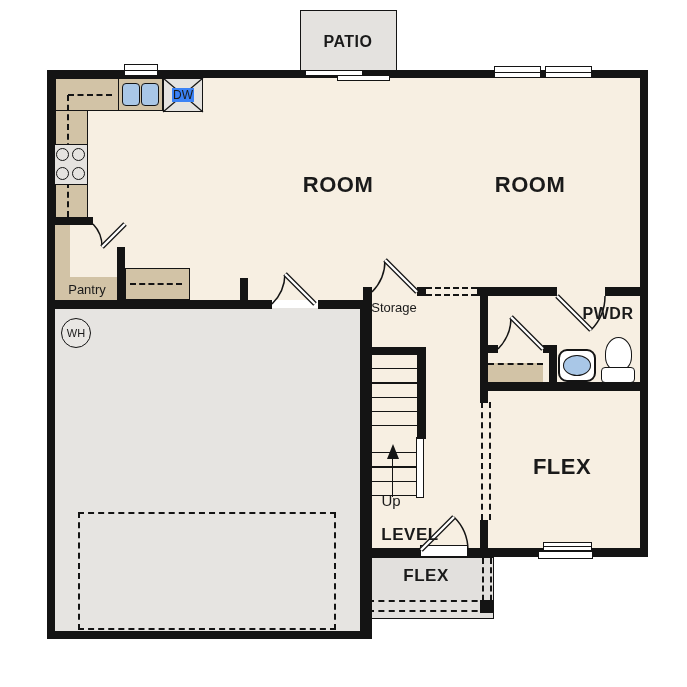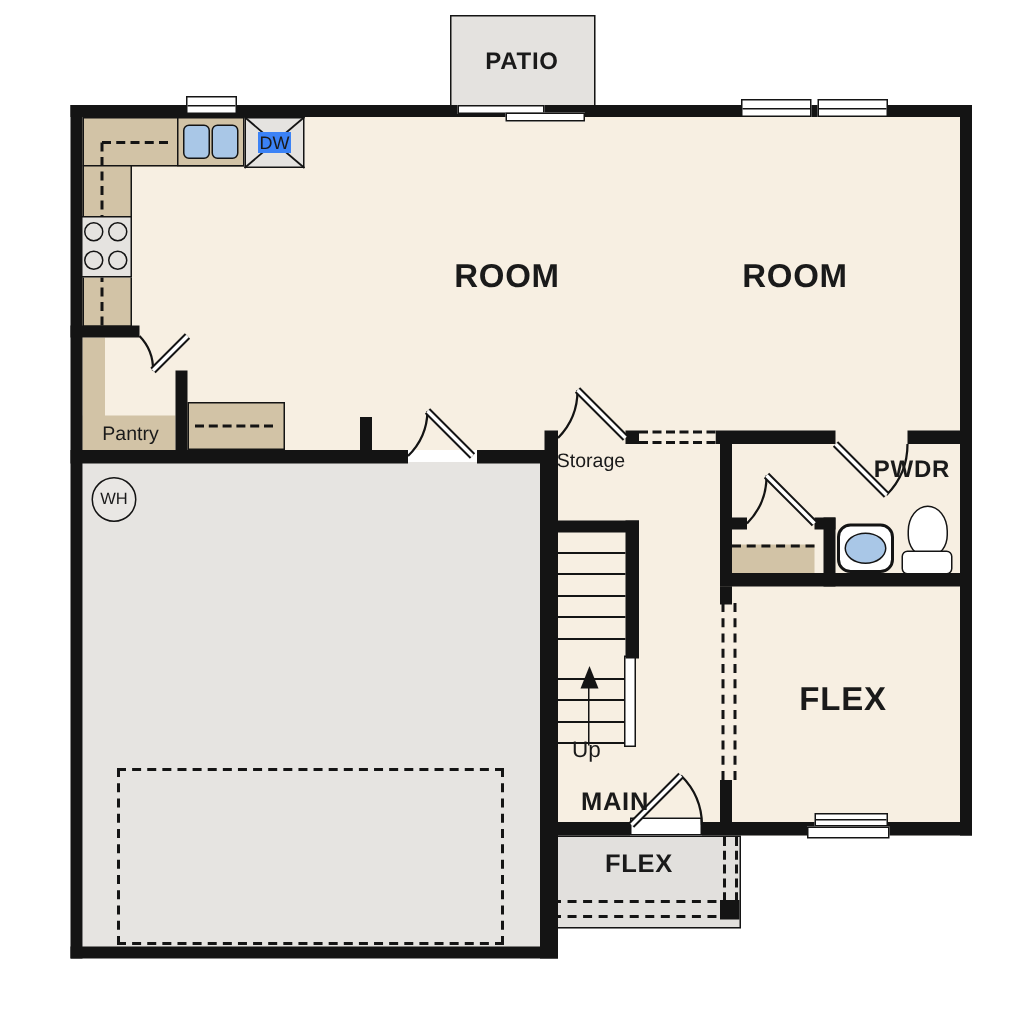--- a/index.html
+++ b/index.html
@@ -178,16 +178,16 @@
   <div class="label room-lg" style="left:530px;top:184px;">
     <div>ROOM</div>
   </div>
   <div class="label room-lg" style="left:207px;top:459px;">
   </div>
   <div class="label room-lg" style="left:562px;top:466px;">FLEX</div>
   <div class="label room-md" style="left:608px;top:314px;">PWDR</div>
   <div class="label small" style="left:394px;top:307px;font-size:13px;">Storage</div>
   <div class="label small" style="left:87px;top:289px;font-size:13px;">Pantry</div>
   <div class="label small" style="left:391px;top:500px;font-size:15px;">Up</div>
-  <div class="label room-md" style="left:410px;top:535px;font-size:17px;">MAIN</div>
+  <div class="label room-md" style="left:410px;top:535px;font-size:17px;">LEVEL</div>
   <div class="label room-md" style="left:426px;top:576px;font-size:17px;">FLEX</div>
 
 </div>
 
 </body></html>

